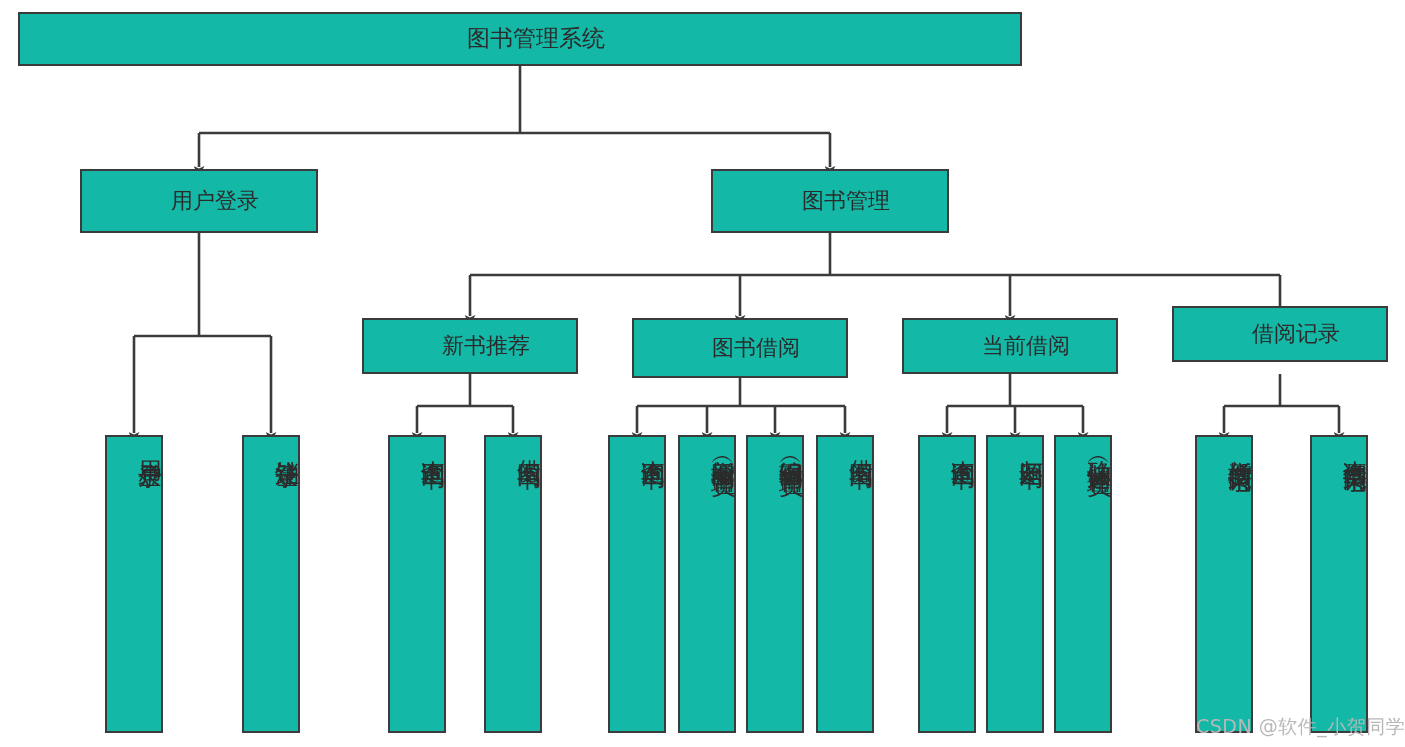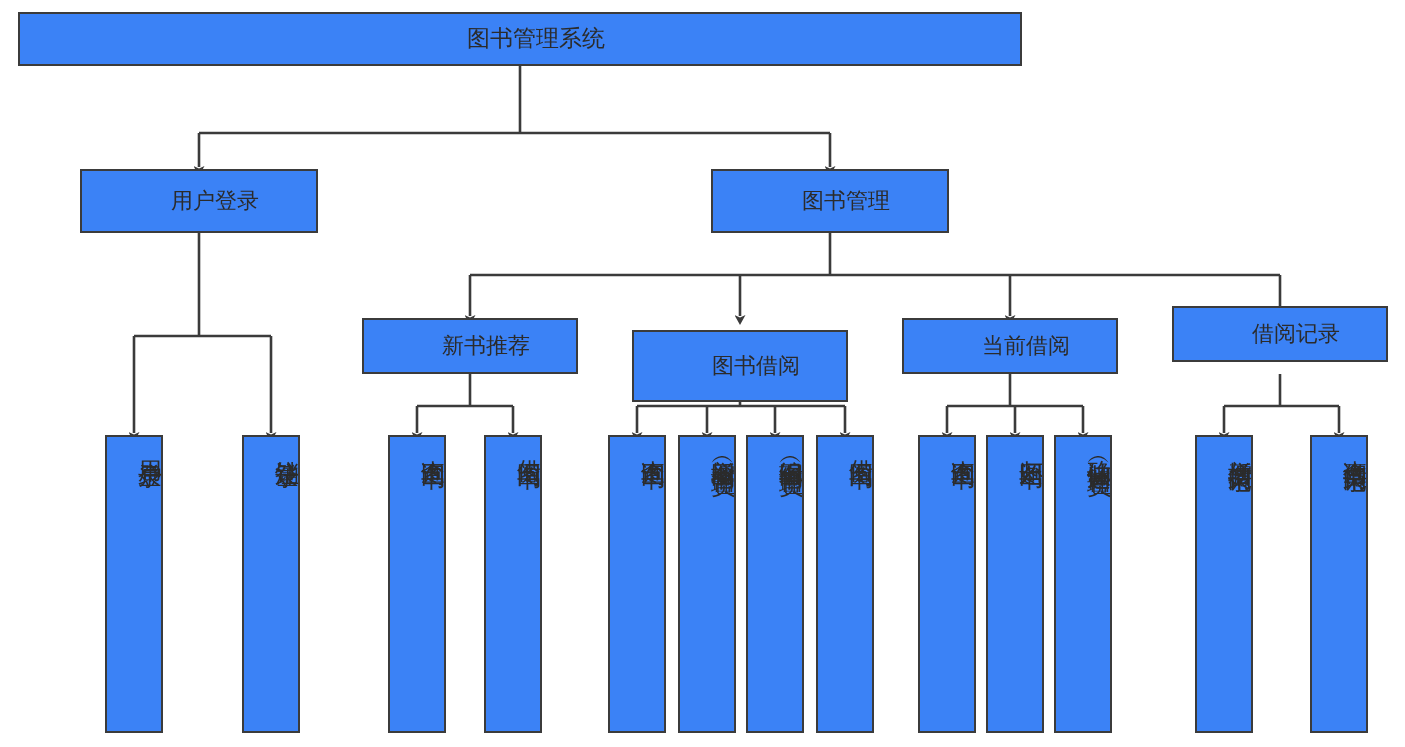--- a/index.html
+++ b/index.html
@@ -23,21 +23,21 @@
     position: absolute;
     left: 0;
     top: 0;
     width: 1405px;
     height: 747px;
     pointer-events: none;
   }
   .node {
     position: absolute;
     box-sizing: border-box;
-    background: #3b82f6;
+    background: #14b8a6;
     border: 2px solid #3b3b3b;
     display: flex;
     align-items: center;
     justify-content: center;
     overflow: hidden;
     padding-left: 32px;
   }
   .node-label {
     color: #2b2b2b;
     text-align: center;
@@ -120,21 +120,21 @@
       </div>
       <div class="node horizontal" style="left: 80px; top: 169px; width: 238px; height: 64px; border-color: rgb(59, 59, 59);">
         <span class="node-label" style="color: rgb(43, 43, 43);">用户登录</span>
       </div>
       <div class="node horizontal" style="left: 711px; top: 169px; width: 238px; height: 64px; border-color: rgb(59, 59, 59); justify-content: center;">
         <span class="node-label" style="color: rgb(43, 43, 43);">图书管理</span>
       </div>
       <div class="node horizontal" style="left: 362px; top: 318px; width: 216px; height: 56px; border-color: rgb(59, 59, 59);">
         <span class="node-label" style="color: rgb(43, 43, 43);">新书推荐</span>
       </div>
-      <div class="node horizontal" style="left: 632px; top: 318px; width: 216px; height: 72px; border-color: rgb(59, 59, 59); margin-top: 12px;">
+      <div class="node horizontal" style="left: 632px; top: 318px; width: 216px; height: 60px; border-color: rgb(59, 59, 59);">
         <span class="node-label" style="color: rgb(43, 43, 43);">图书借阅</span>
       </div>
       <div class="node horizontal" style="left: 902px; top: 318px; width: 216px; height: 56px; border-color: rgb(59, 59, 59);">
         <span class="node-label" style="color: rgb(43, 43, 43); text-align: right;">当前借阅</span>
       </div>
       <div class="node horizontal" style="left: 1172px; top: 306px; width: 216px; height: 56px; border-color: rgb(59, 59, 59);">
         <span class="node-label" style="color: rgb(43, 43, 43);">借阅记录</span>
       </div>
       <div class="node vertical" style="left: 105px; top: 435px; width: 58px; height: 298px; border-color: rgb(59, 59, 59);">
         <span class="node-label" style="color: rgb(43, 43, 43);">用户登录</span>
@@ -169,13 +169,14 @@
       <div class="node vertical" style="left: 1054px; top: 435px; width: 58px; height: 298px; border-color: rgb(59, 59, 59);">
         <span class="node-label" style="color: rgb(43, 43, 43);">确认归还（管理员）</span>
       </div>
       <div class="node vertical" style="left: 1195px; top: 435px; width: 58px; height: 298px; border-color: rgb(59, 59, 59);">
         <span class="node-label" style="color: rgb(43, 43, 43);">新增借阅记录</span>
       </div>
       <div class="node vertical" style="left: 1310px; top: 435px; width: 58px; height: 298px; border-color: rgb(59, 59, 59);">
         <span class="node-label" style="color: rgb(43, 43, 43);">查询借阅记录</span>
       </div>
     </div>
+  <div class="watermark" style="left: 1196px; top: 714px; color: rgb(184, 184, 184);">CSDN @软件_小贺同学</div>
 </div>
 
 </body></html>

